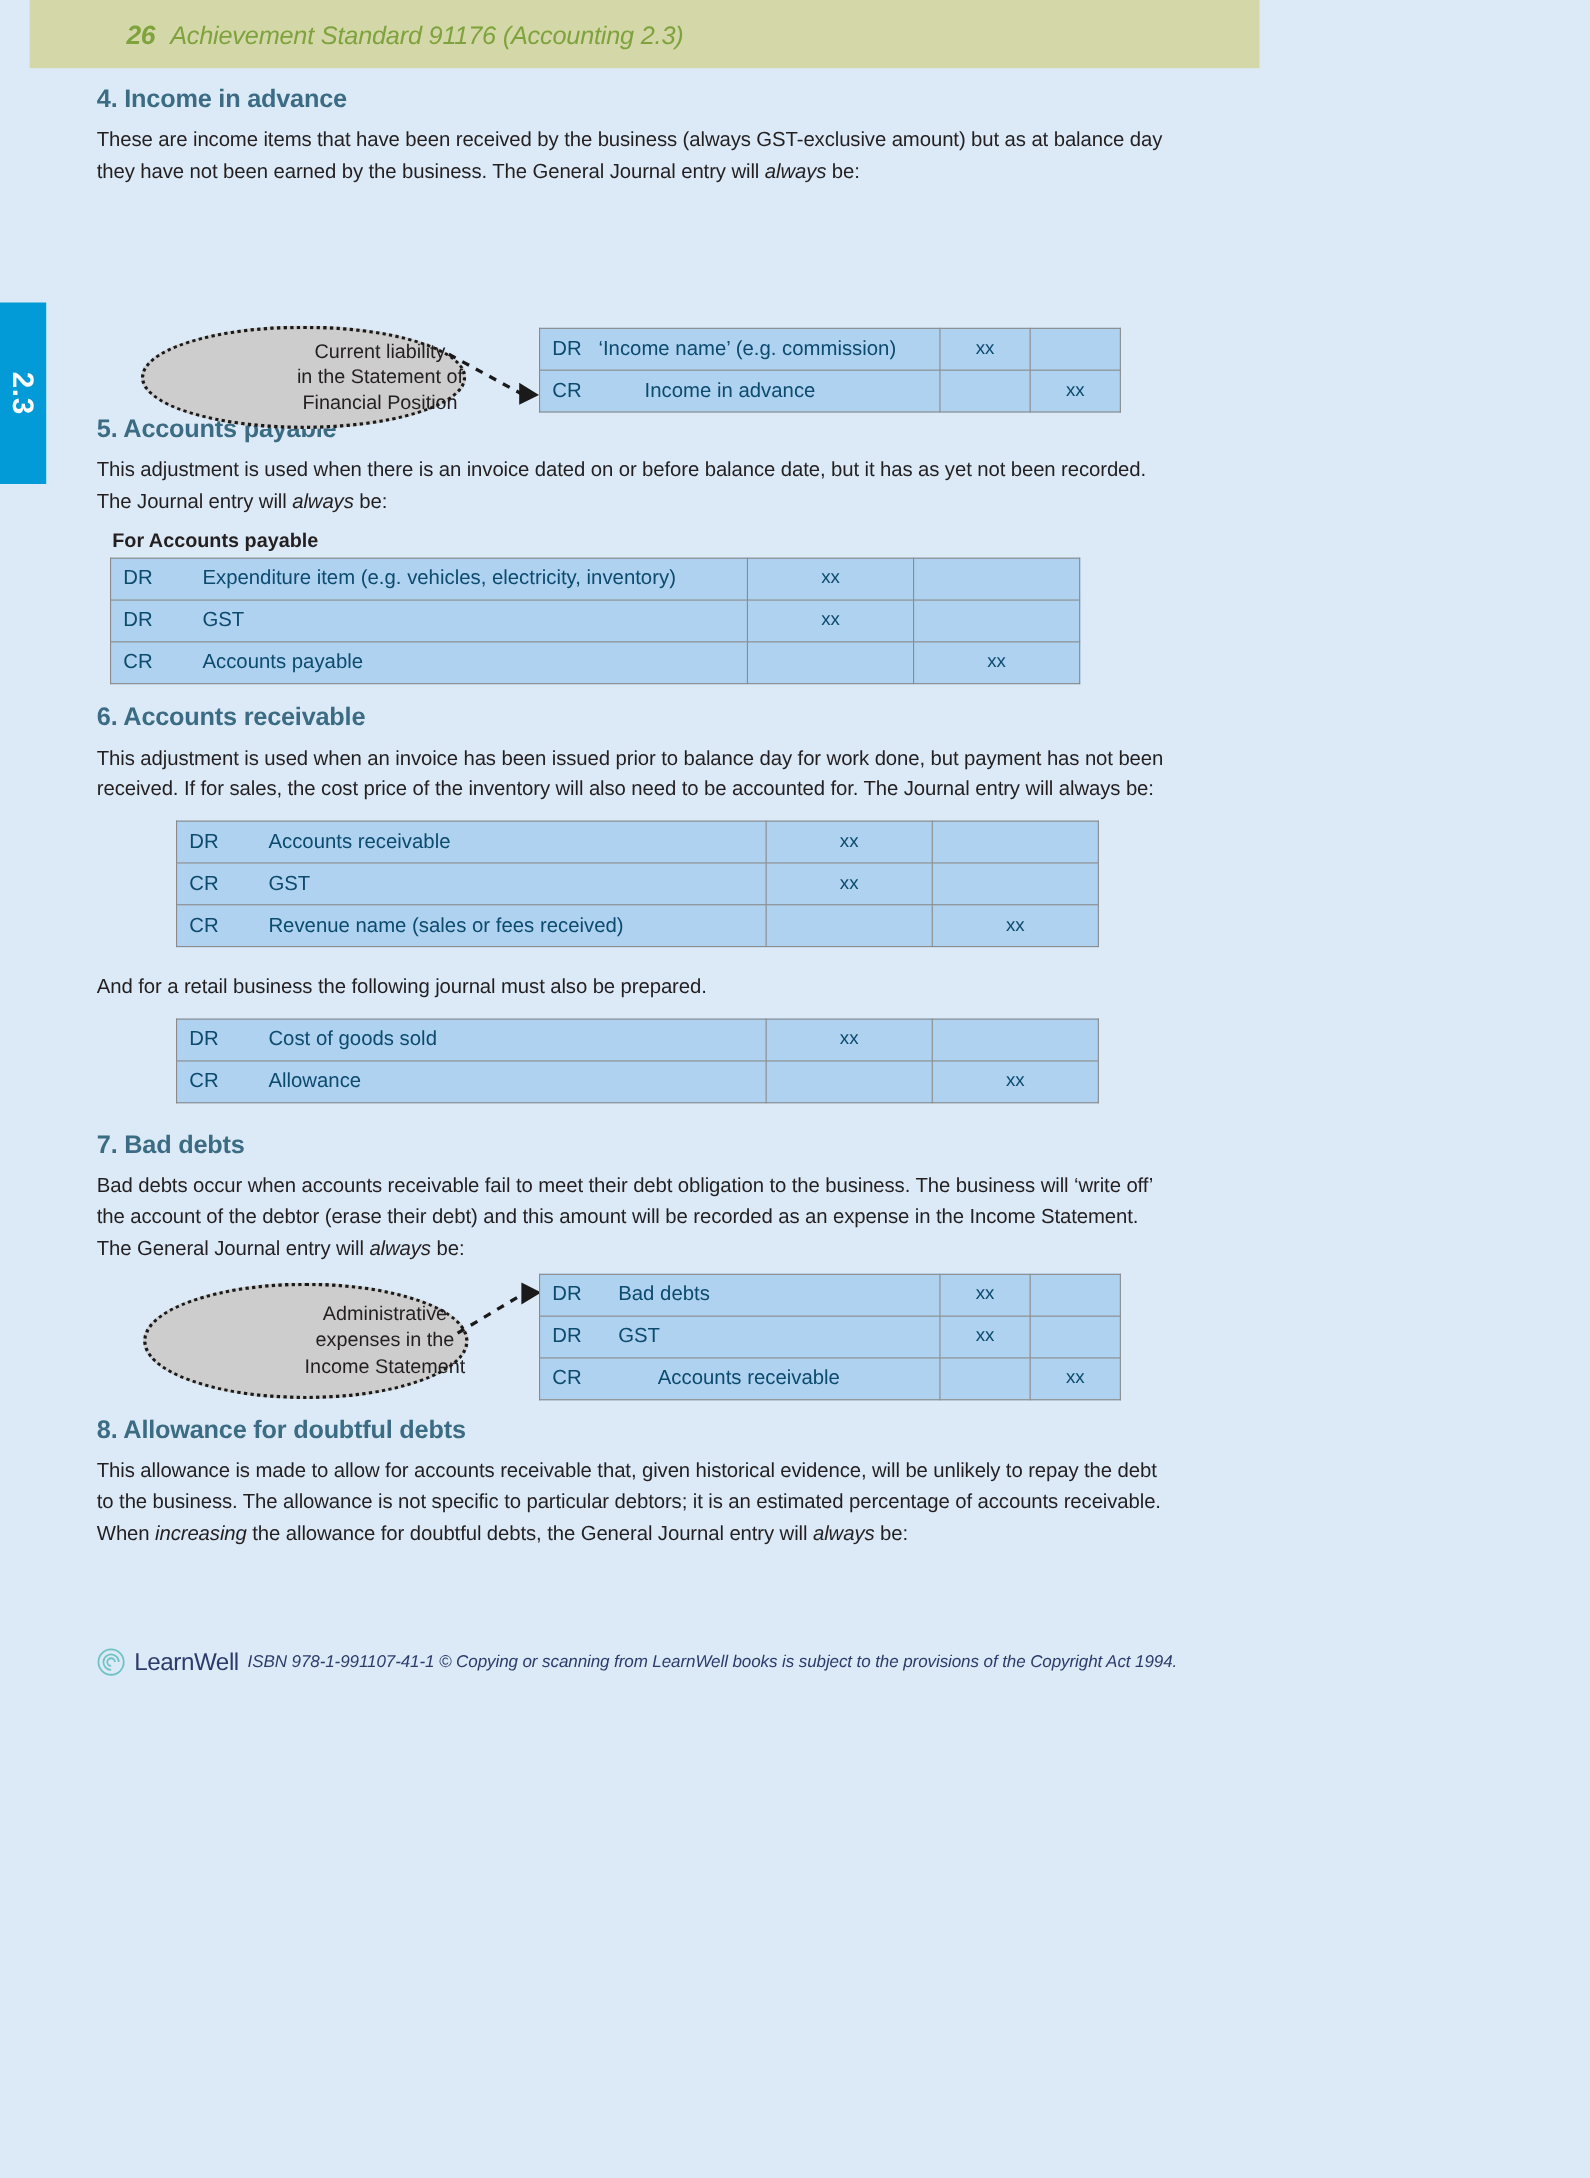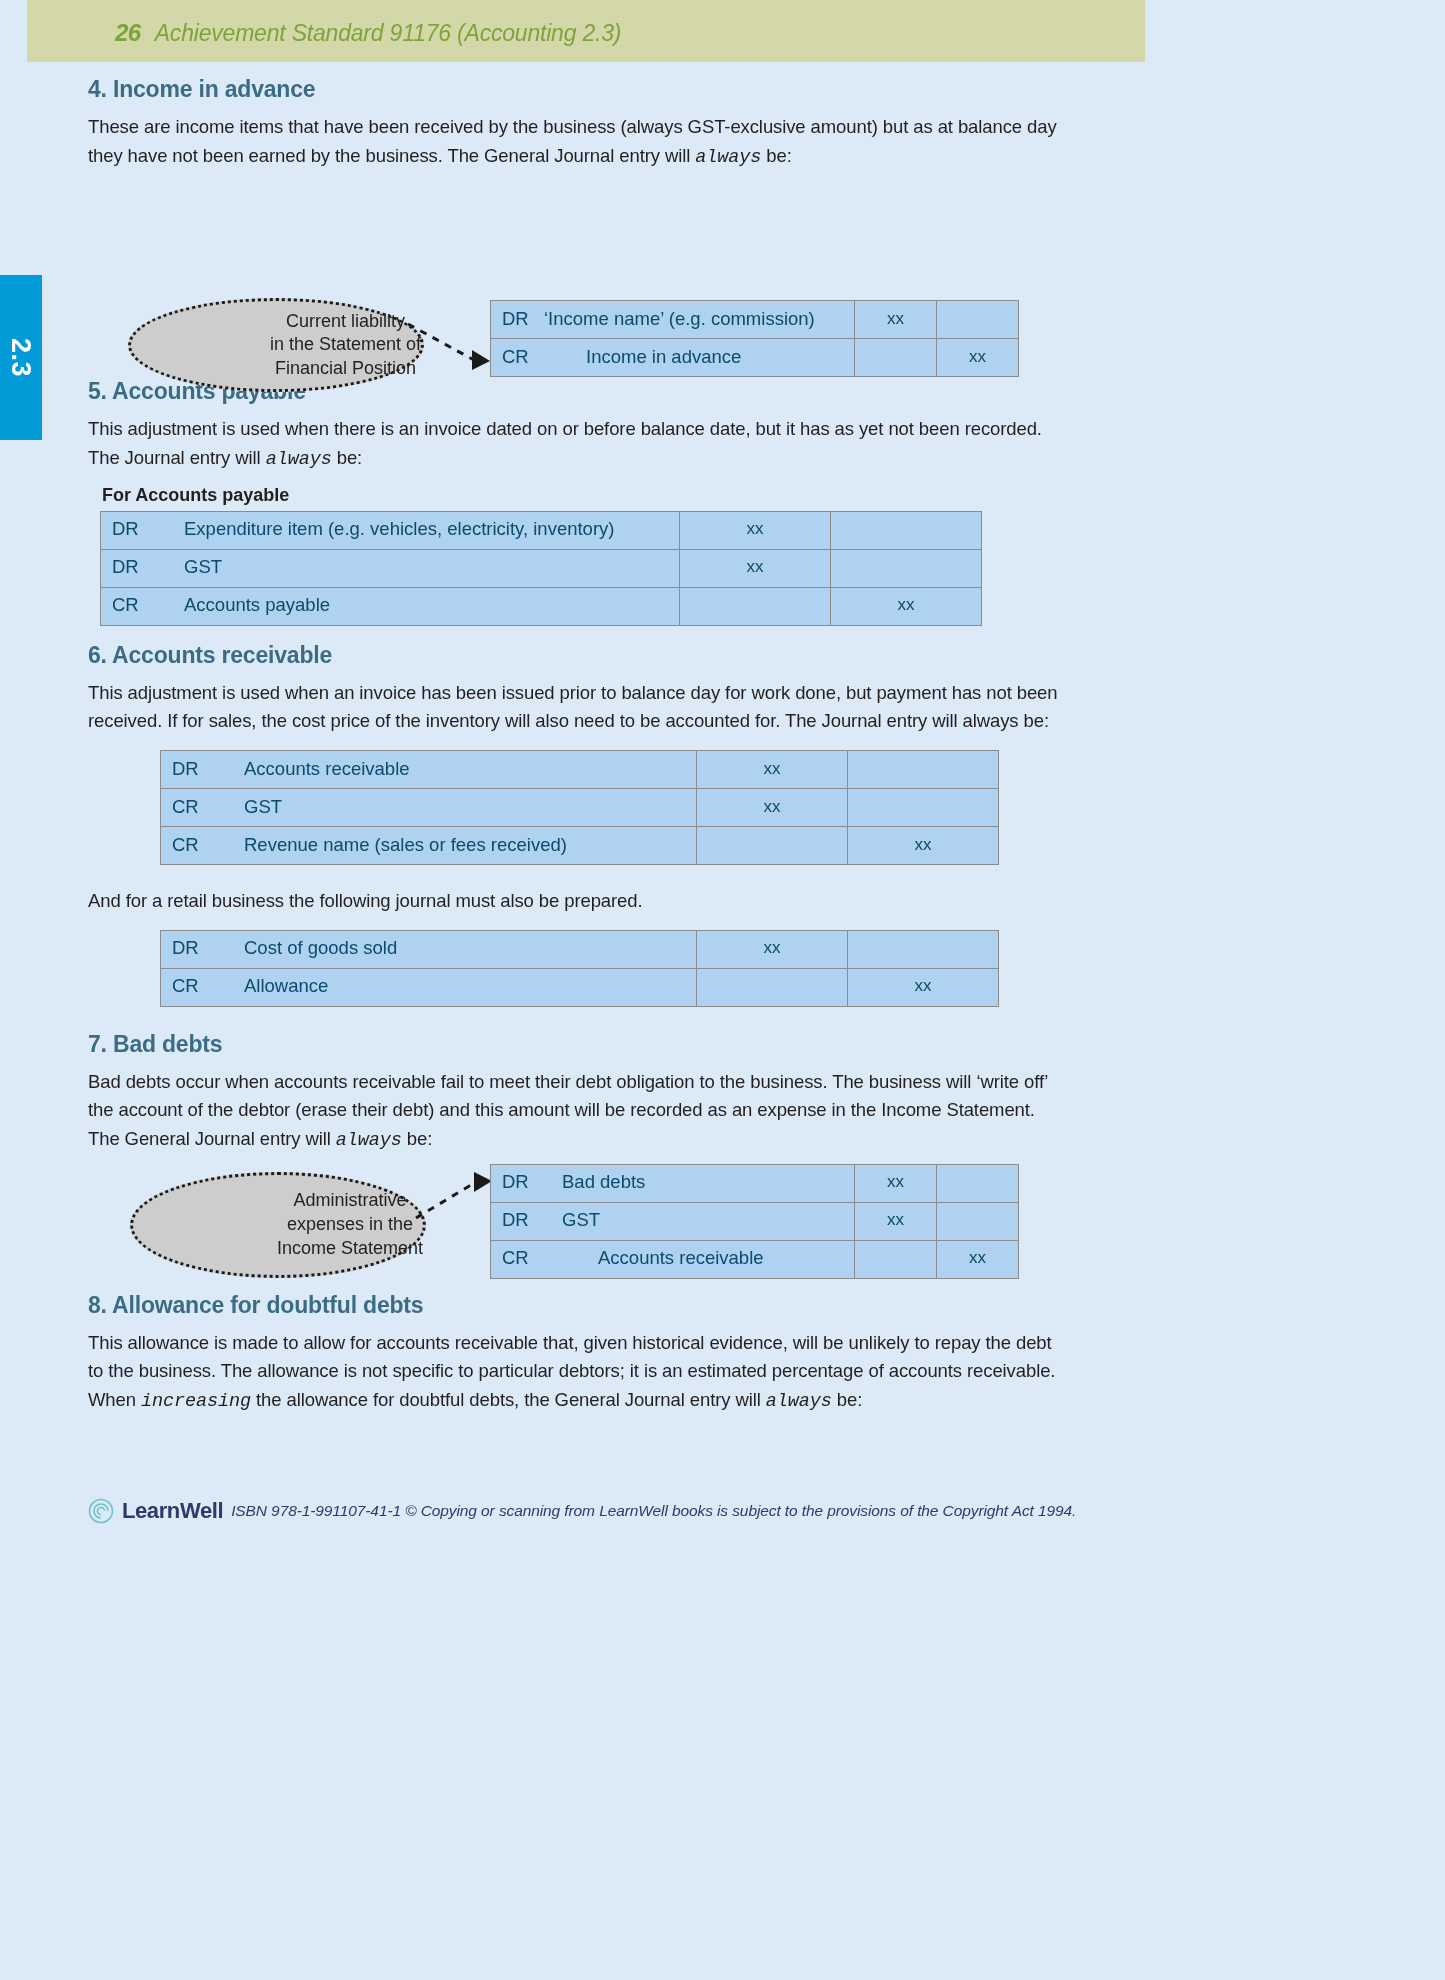--- a/index.html
+++ b/index.html
@@ -97,21 +97,21 @@
     margin: 0 0 6px 0;
     line-height: 1.55;
     letter-spacing: -0.1px;
   }
   .sub-label {
     font-size: 18px;
     font-weight: bold;
     color: #231f20;
     margin: 10px 0 5px 14px;
   }
-  em { font-style: italic; font-family: Liberation Mono, monospace; }
+  em { font-style: italic; }
 
   
   table.journal {
     border-collapse: collapse;
     table-layout: fixed;
     font-size: 18.5px;
     color: #0c4a6e;
     background: #aed2ef;
     padding-left: 20px;
   }
@@ -215,21 +215,21 @@
     align-items: center;
     gap: 8px;
   }
   .lw-logo-mark {
     width: 26px; height: 26px;
     flex: 0 0 26px;
   }
   .lw-name {
     font-size: 22px;
     color: #2d3b6b;
-    font-weight: bold;
+    font-weight: normal;
     letter-spacing: -0.4px;
   }
   .footer-text {
     font-size: 15.5px;
     font-style: italic;
     color: #2d3b6b;
     letter-spacing: -0.1px;
   }
 </style>
 </head>

